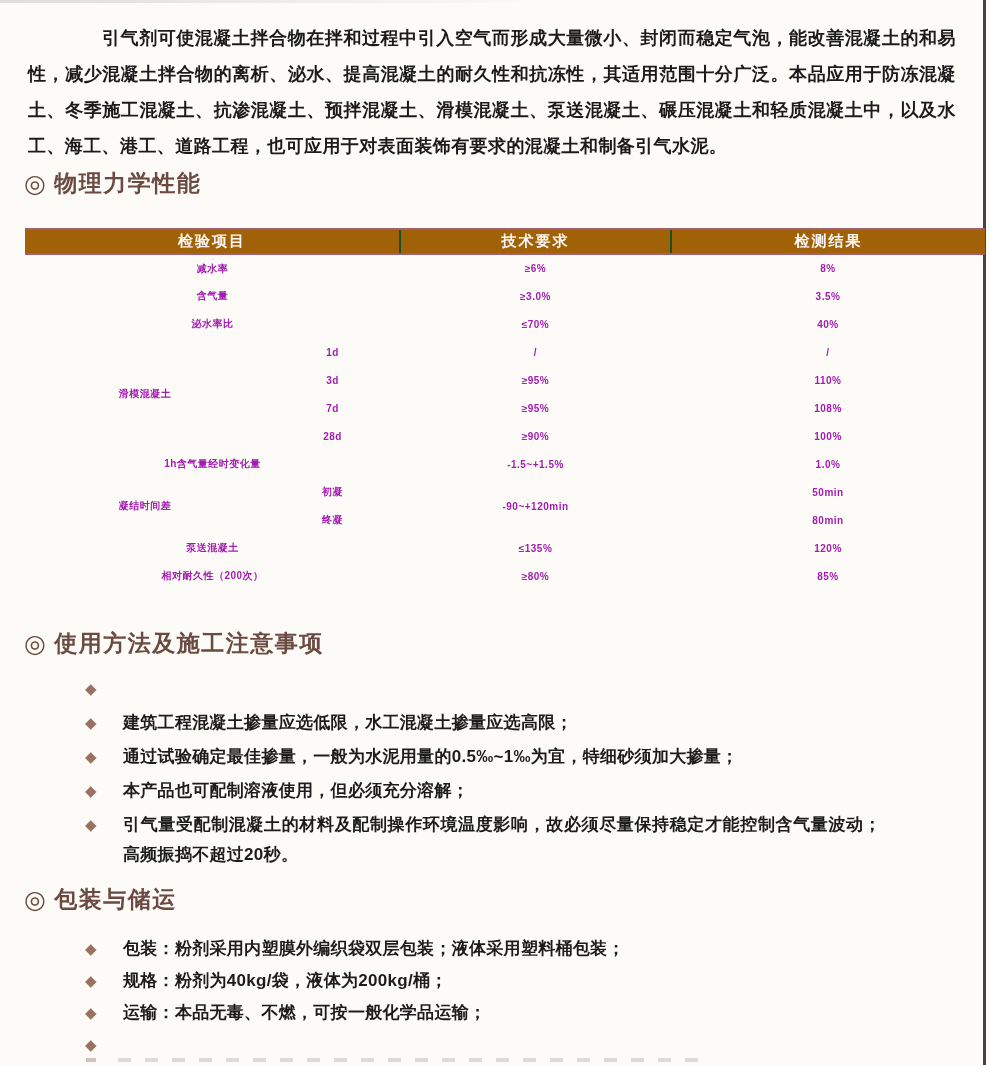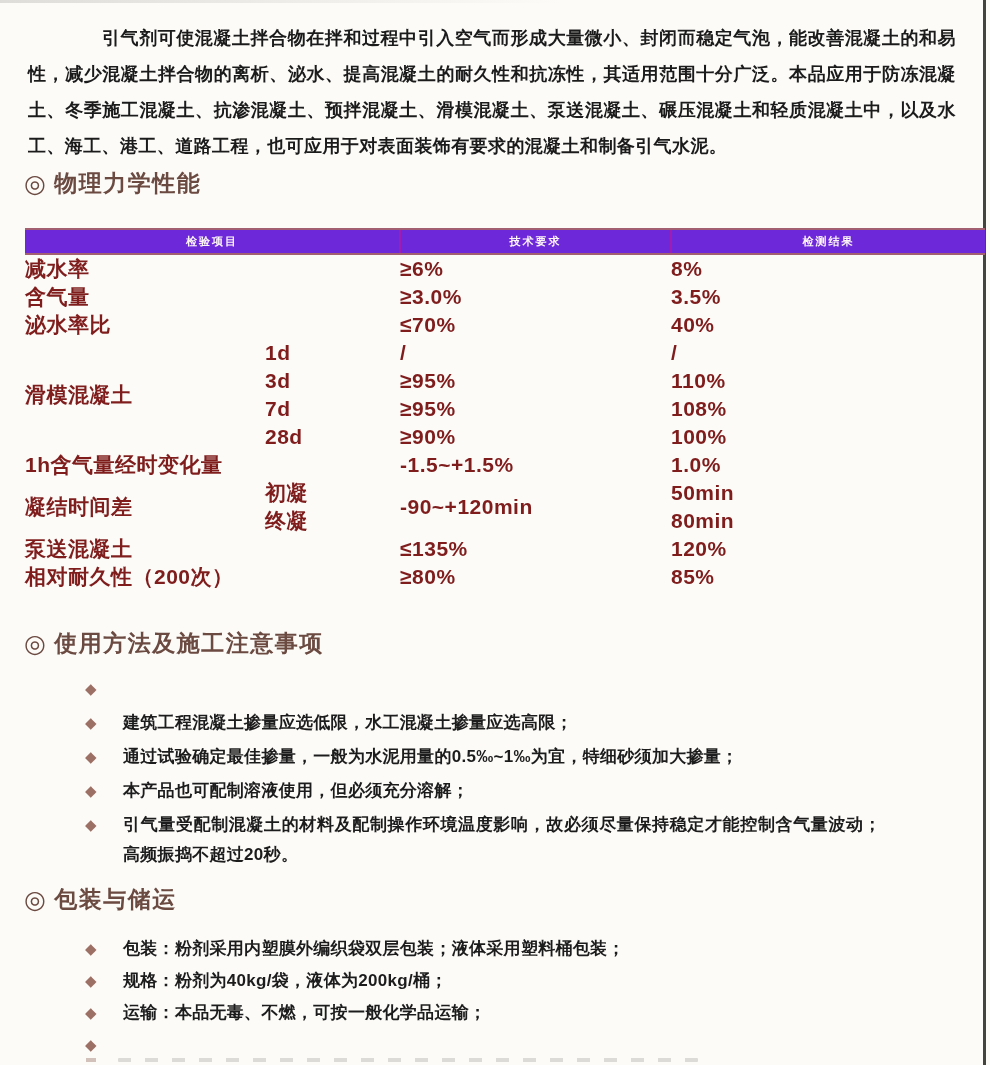--- a/index.html
+++ b/index.html
@@ -34,29 +34,29 @@
   .h-physical { top:168px; }
   .h-usage    { top:628px; }
   .h-packing  { top:884px; }
 
   
   table.props {
     position:absolute; top:228px; left:25px; width:960px;
     border-collapse:collapse; table-layout:fixed;
   }
   table.props th {
-    height:25px; background:#6d28d9; color:#fdf6f6;
-    font-size:11px; font-weight:600; letter-spacing:2px;
+    height:25px; background:#a16207; color:#fdf6f6;
+    font-size:15px; font-weight:600; letter-spacing:2px;
     border-top:2px solid #a2ька;
     border-top:2px solid #a25f72; border-bottom:2px solid #a25f72;
   }
-  table.props th.divided { border-left:2px solid #a21caf; }
+  table.props th.divided { border-left:2px solid #14532d; }
   table.props td {
-    height:28px; text-align:left; vertical-align:middle;
-    font-size:21px; font-weight:600; color:#7f1d1d; letter-spacing:.5px;
+    height:28px; text-align:center; vertical-align:middle;
+    font-size:10px; font-weight:600; color:#a21caf; letter-spacing:.5px;
   }
 
   
   .blist { position:absolute; left:28px; list-style:none; }
   .blist li { display:flex; align-items:flex-start; }
   .blist .diamond {
     flex:none; width:17px; margin-left:57px; margin-right:21px;
     color:#9d7065; font-size:15px; line-height:30px;
   }
   .blist .btext {

